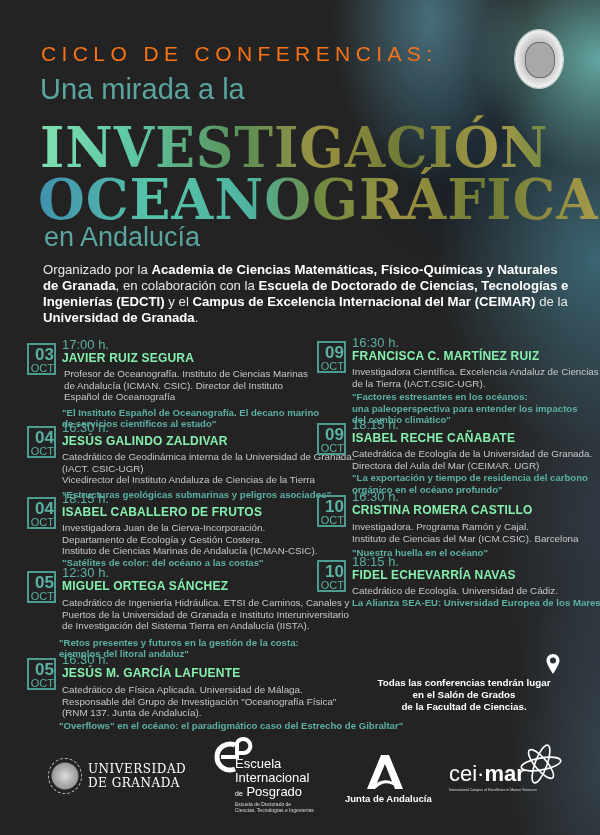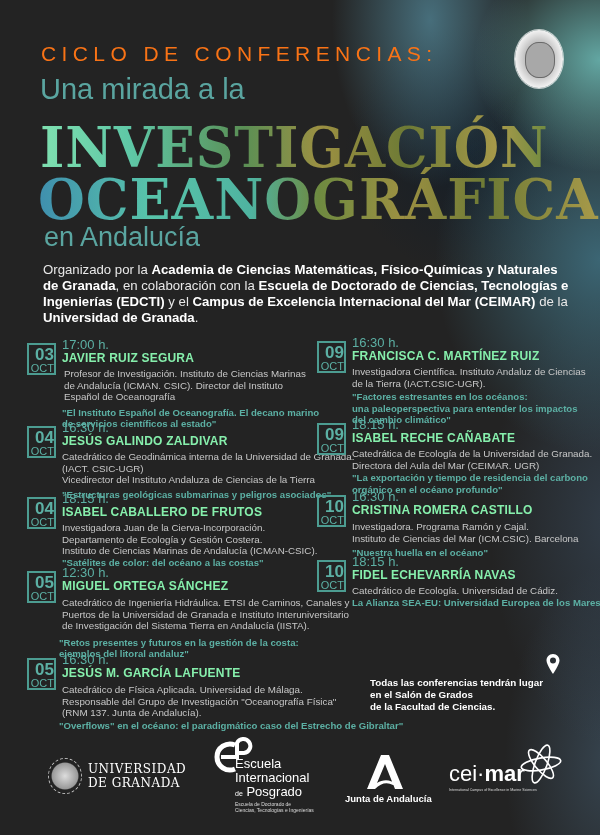--- a/index.html
+++ b/index.html
@@ -62,21 +62,21 @@
   }
   .datebox .day { display: block; font-size: 17px; font-weight: bold; line-height: 17px; margin-top: 1px; }
   .datebox .mon { display: block; font-size: 11px; line-height: 10px; }
   .ev-body { position: absolute; left: 35px; top: 0; }
   .time { font-size: 13px; color: #5cb0a4; line-height: 13px; white-space: nowrap; }
   .name { font-size: 12px; font-weight: bold; color: #86efac; line-height: 15px; white-space: nowrap; letter-spacing: 0.2px; }
   .desc { font-size: 9.8px; color: #c8c8c8; line-height: 11.5px; white-space: nowrap; }
   .talk { font-size: 9.6px; font-weight: bold; color: #5cb0a4; line-height: 11.5px; white-space: nowrap; }
   .desc.indent, .talk.indent { padding-left: 2px; }
   .pin { position: absolute; left: 545px; top: 653px; width: 16px; height: 22px; }
-  .venue-text { position: absolute; left: 370px; top: 677px; width: 188px; text-align: left;
+  .venue-text { position: absolute; left: 370px; top: 677px; width: 188px; text-align: center;
     font-size: 9.8px; font-weight: bold; color: #ffffff; line-height: 12px; }
 
   .logo-ugr { left: 48px; top: 758px; }
   .ugr-seal { position: absolute; left: 0; top: 0; width: 32px; height: 34px; border-radius: 50%;
     border: 1px dashed #bbb; background: radial-gradient(circle, #ddd 0%, #999 55%, transparent 60%); }
   .ugr-text { position: absolute; left: 40px; top: 4px; font-family: "DejaVu Serif", serif; font-size: 12px; line-height: 14px; color: #ffffff; white-space: nowrap; letter-spacing: 0.5px; }
 
   .logo-eip { left: 213px; top: 737px; }
   .eip-text { position: absolute; left: 22px; top: 20px; font-size: 13px; color: #fff; line-height: 14px; white-space: nowrap; }
   .eip-text .small { font-size: 7px; }
@@ -109,21 +109,21 @@
 <div class="layer intro"><span>Organizado por la </span><b>Academia de Ciencias Matemáticas, Físico-Químicas y Naturales de Granada</b><span>, en colaboración con la </span><b>Escuela de Doctorado de Ciencias, Tecnologías e Ingenierías (EDCTI)</b><span> y el </span><b>Campus de Excelencia Internacional del Mar (CEIMAR)</b><span> de la </span><b>Universidad de Granada</b><span>.</span></div>
 
 <div class="event" style="left:27px; top:338px;">
   <div class="datebox">
       <span class="day">03</span>
       <span class="mon">OCT</span>
     </div>
   <div class="ev-body">
     <div class="time">17:00 h.</div>
     <div class="name">JAVIER RUIZ SEGURA</div>
-    <div class="desc indent" style="margin-top:2px">Profesor de Investigación. Instituto de Ciencias Marinas</div>
+    <div class="desc indent" style="margin-top:2px">Profesor de Oceanografía. Instituto de Ciencias Marinas</div>
     <div class="desc indent">de Andalucía (ICMAN. CSIC). Director del Instituto</div>
     <div class="desc indent">Español de Oceanografía</div>
     <div class="talk" style="margin-top:4px">"El Instituto Español de Oceanografía. El decano marino</div>
     <div class="talk">de servicios científicos al estado"</div>
   </div>
 </div>
 
 <div class="event" style="left:27px; top:421px;">
   <div class="datebox">
       <span class="day">04</span>
@@ -186,21 +186,21 @@
 </div>
 
 <div class="event" style="left:317px; top:336px;">
   <div class="datebox">
       <span class="day">09</span>
       <span class="mon">OCT</span>
     </div>
   <div class="ev-body">
     <div class="time">16:30 h.</div>
     <div class="name">FRANCISCA C. MARTÍNEZ RUIZ</div>
-    <div class="desc" style="margin-top:2px">Investigadora Científica. Instituto Andaluz de Ciencias</div>
+    <div class="desc" style="margin-top:2px">Investigadora Científica. Excelencia Andaluz de Ciencias</div>
     <div class="desc">de la Tierra (IACT.CSIC-UGR).</div>
     <div class="talk" style="margin-top:2px">"Factores estresantes en los océanos:</div>
     <div class="talk">una paleoperspectiva para entender los impactos</div>
     <div class="talk">del cambio climático"</div>
   </div>
 </div>
 
 <div class="event" style="left:317px; top:418px;">
   <div class="datebox">
       <span class="day">09</span>

